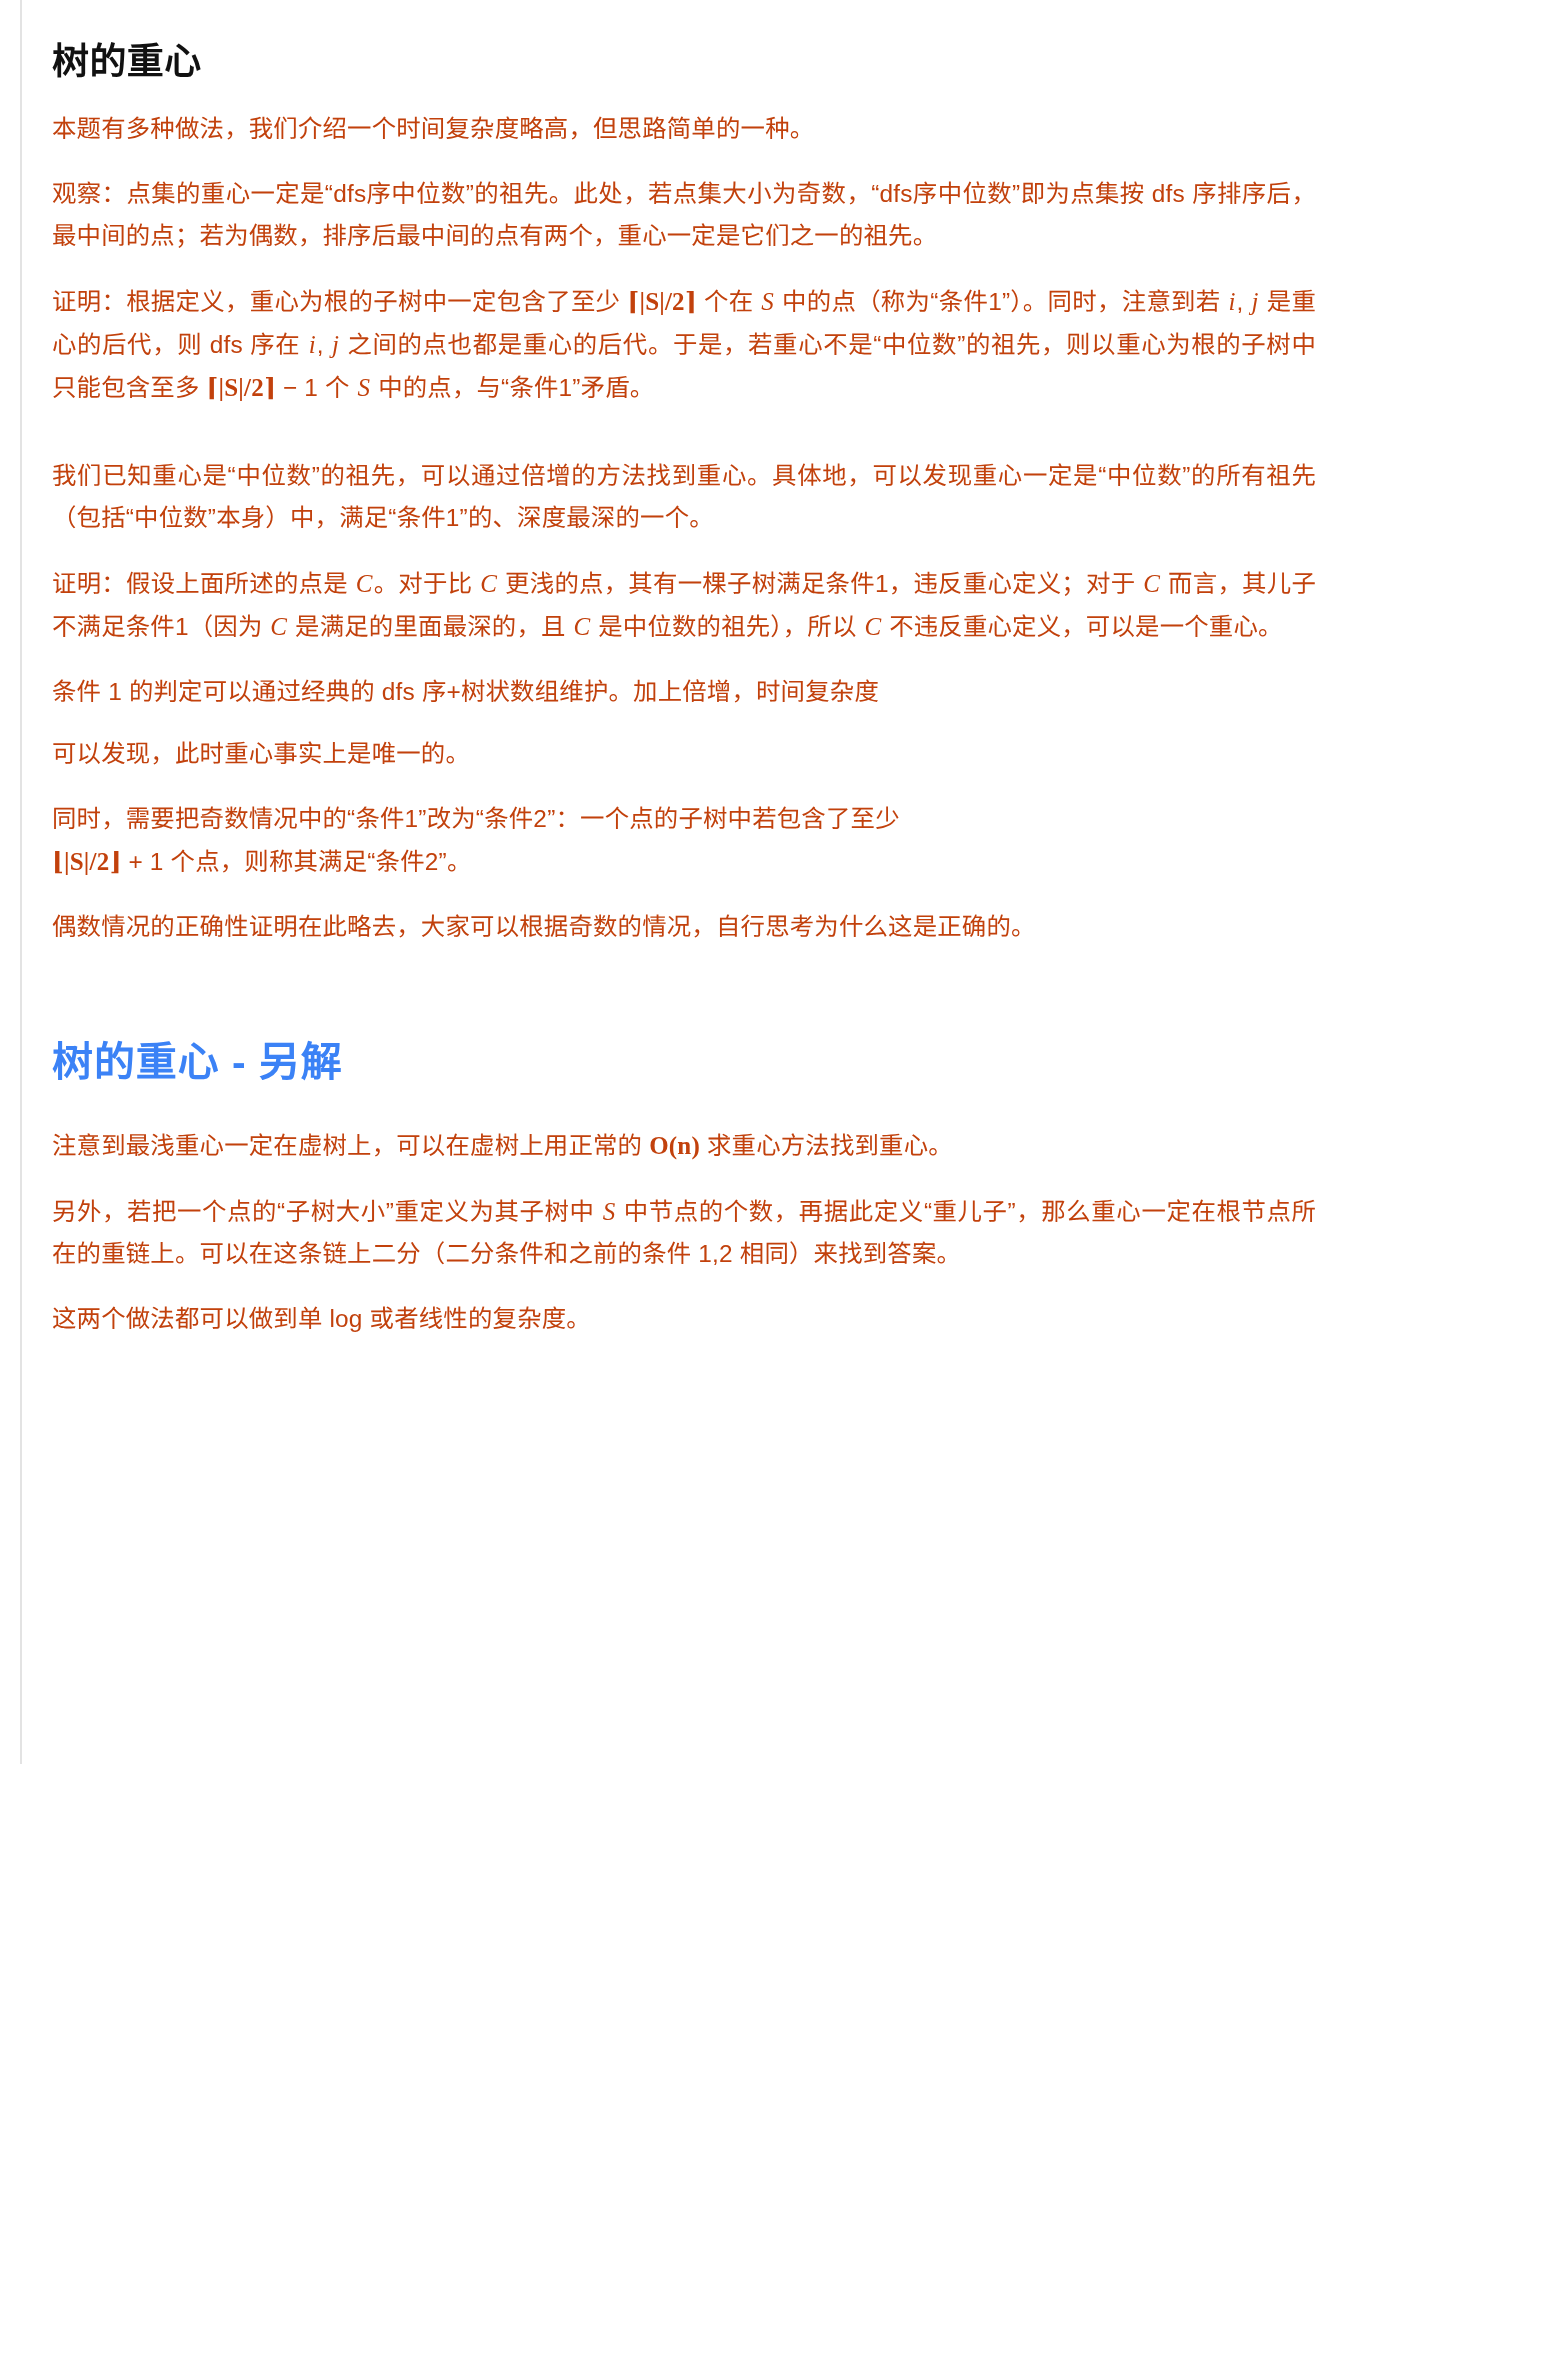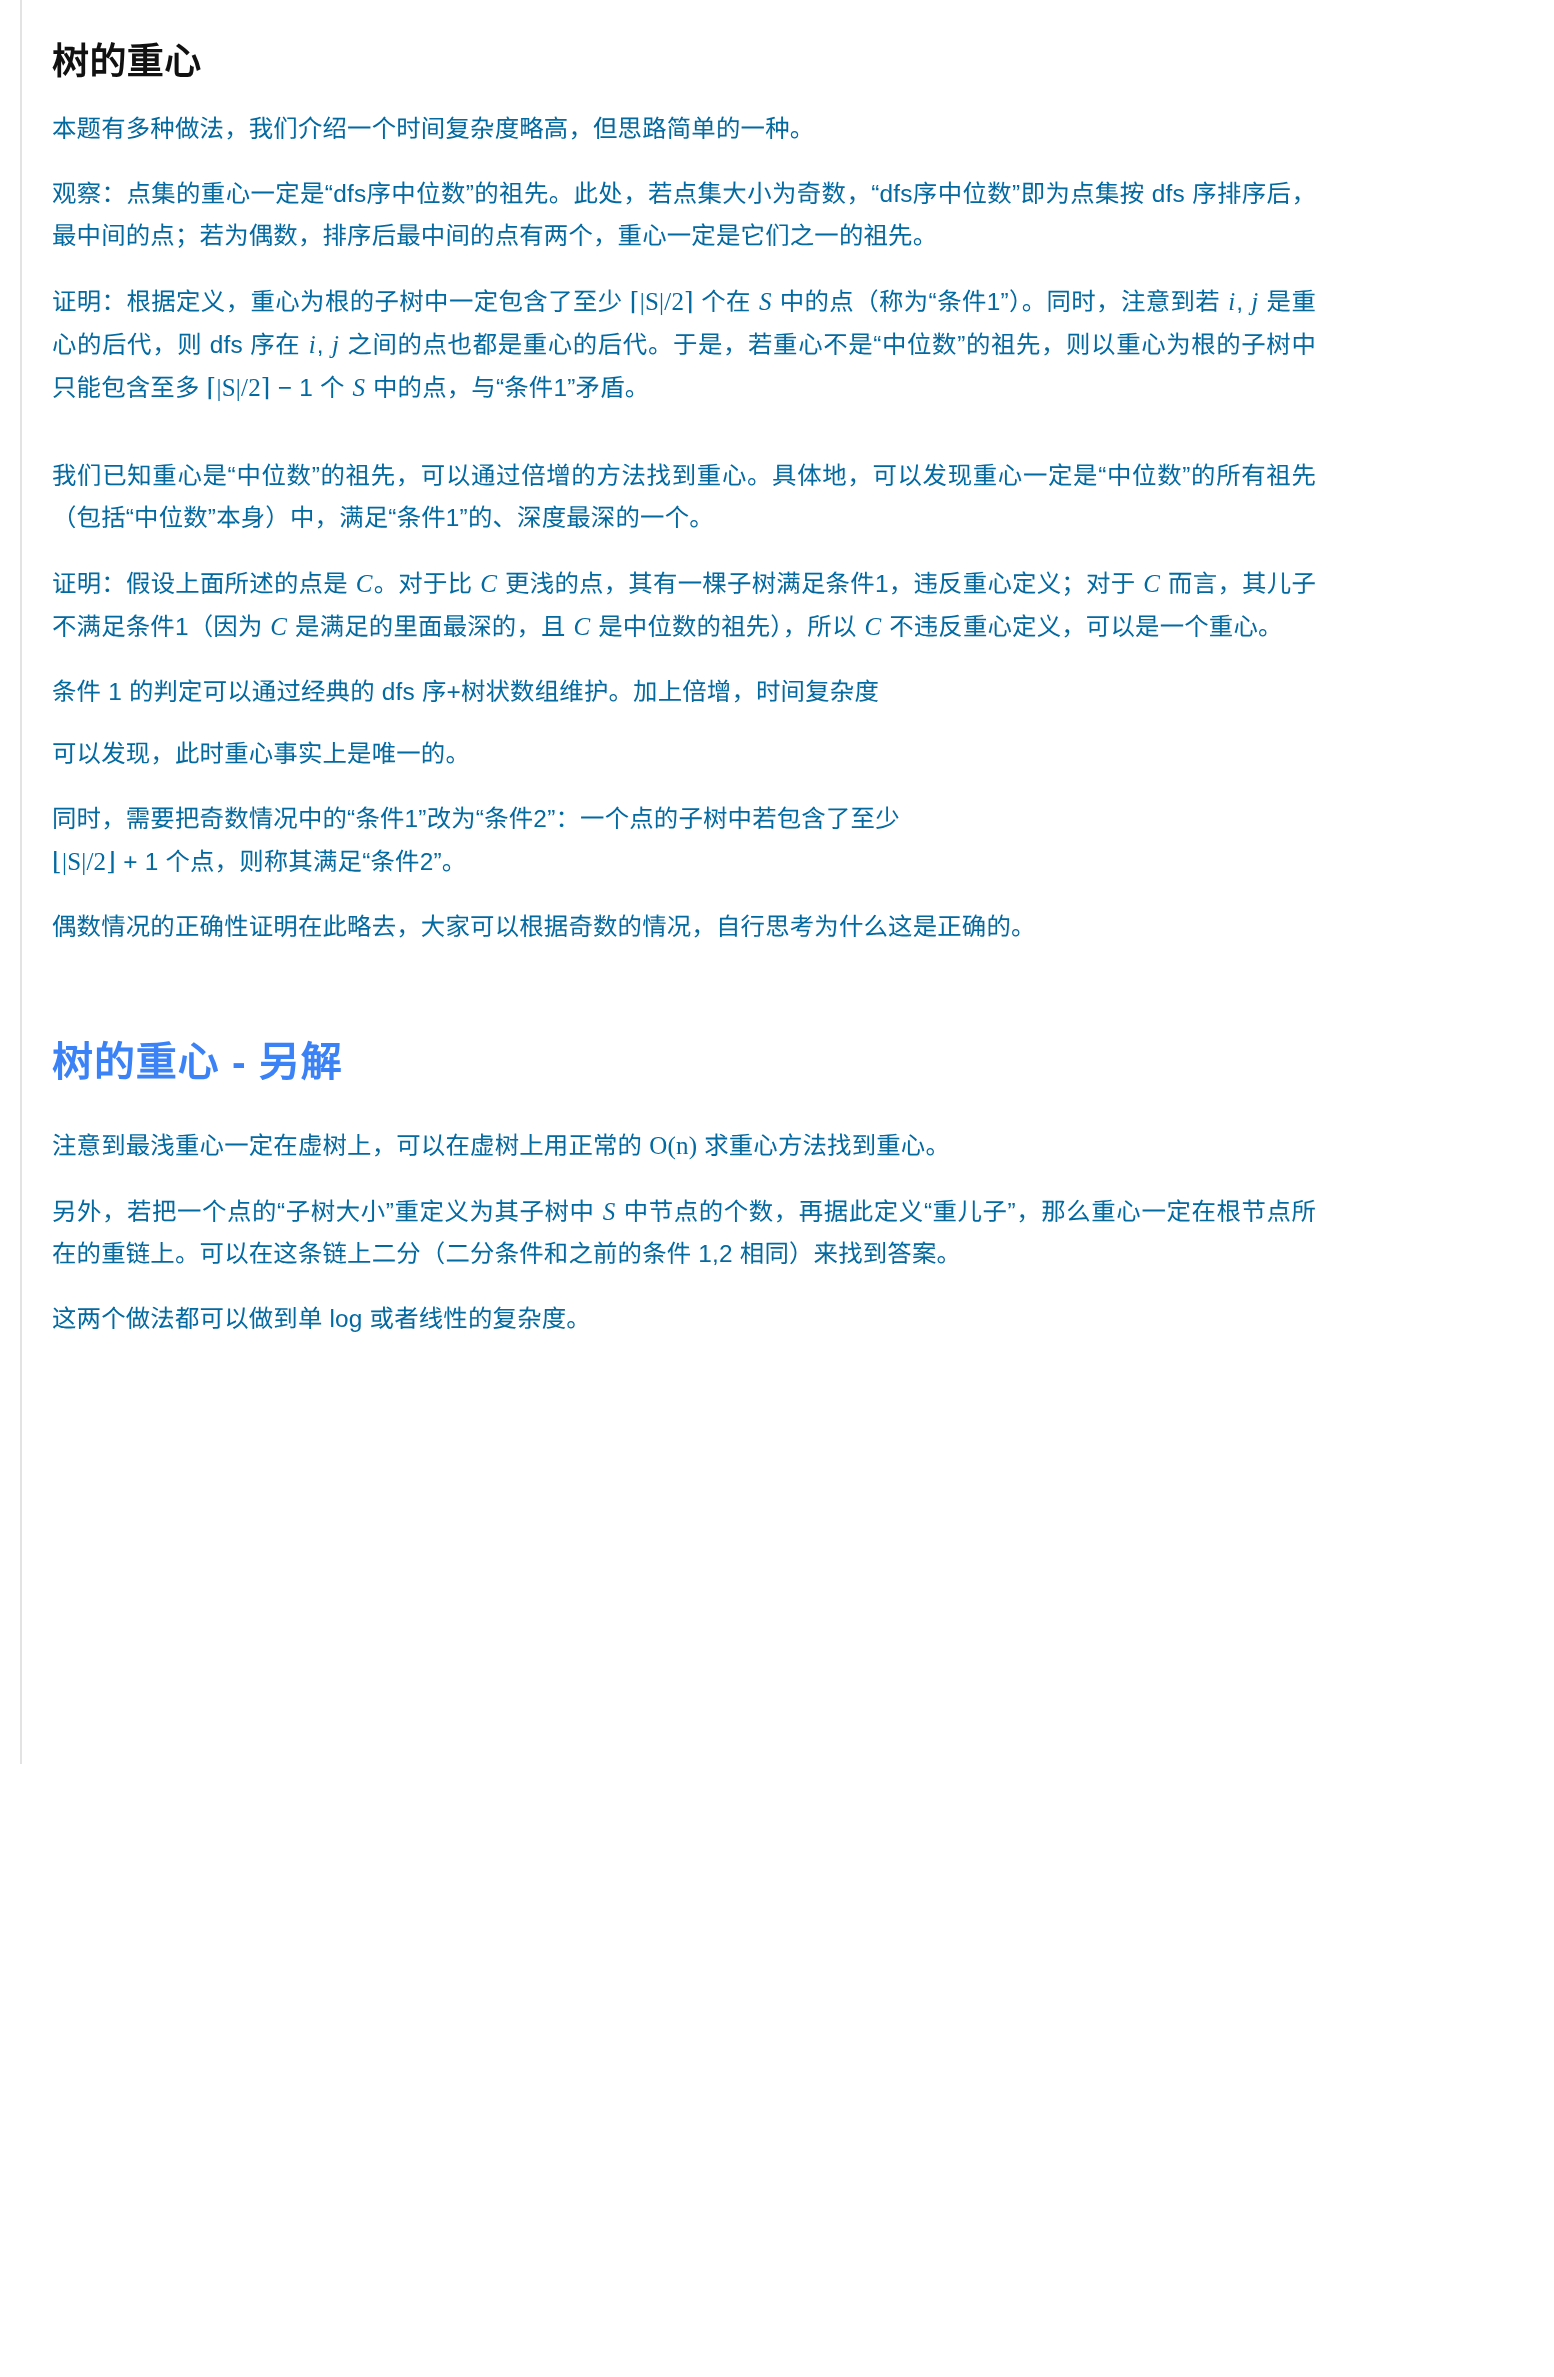--- a/index.html
+++ b/index.html
@@ -44,38 +44,39 @@
     font-weight: bold;
     margin: 0 0 36px 0;
     letter-spacing: 0.9px;
     color: #3b82f6;
   }
   p.para {
     font-size: 24.4px;
     line-height: 1.72;
     margin: 0 16px 23px 0;
     text-align: justify;
-    color: #0369a1;
+    color: #c2410c;
     letter-spacing: 0.2px;
   }
   p.para.tight {
     margin-bottom: 19.6px;
   }
   .gap-lg { height: 23px; }
   .mathit {
     font-family: "Liberation Serif", "DejaVu Serif", serif;
     font-style: italic;
     font-size: 25px;
     padding: 0 0.9px;
   }
   .mathrow {
     font-family: "Liberation Serif", "DejaVu Serif", serif;
     font-style: normal;
     font-size: 25px;
     white-space: nowrap;
+    font-weight: bold;
   }
   .display-math {
     display: block;
     margin: 5.3px 0 23px 0;
     font-family: "Liberation Serif", "DejaVu Serif", serif;
     font-size: 27px;
   }
   .section-divider {
     height: 66px;
   }

